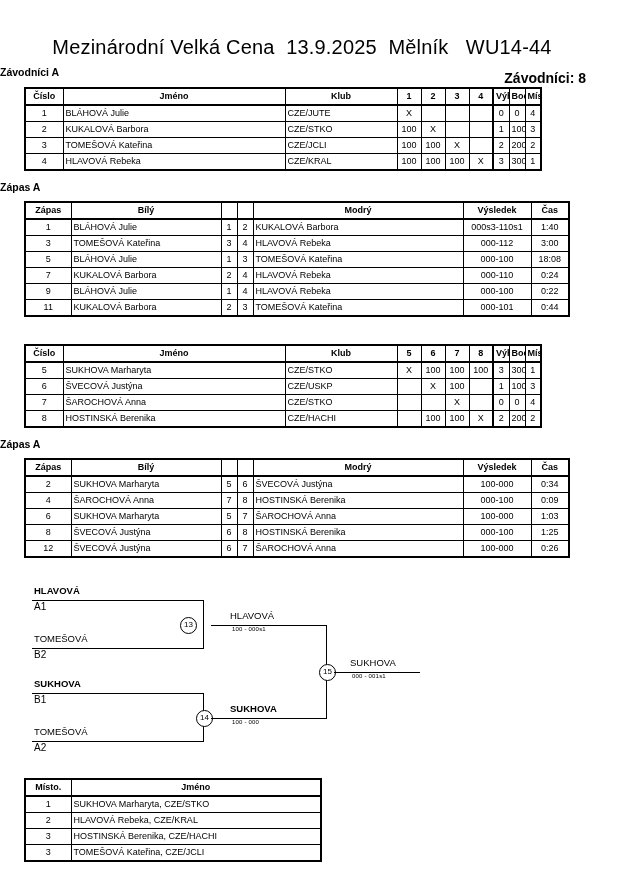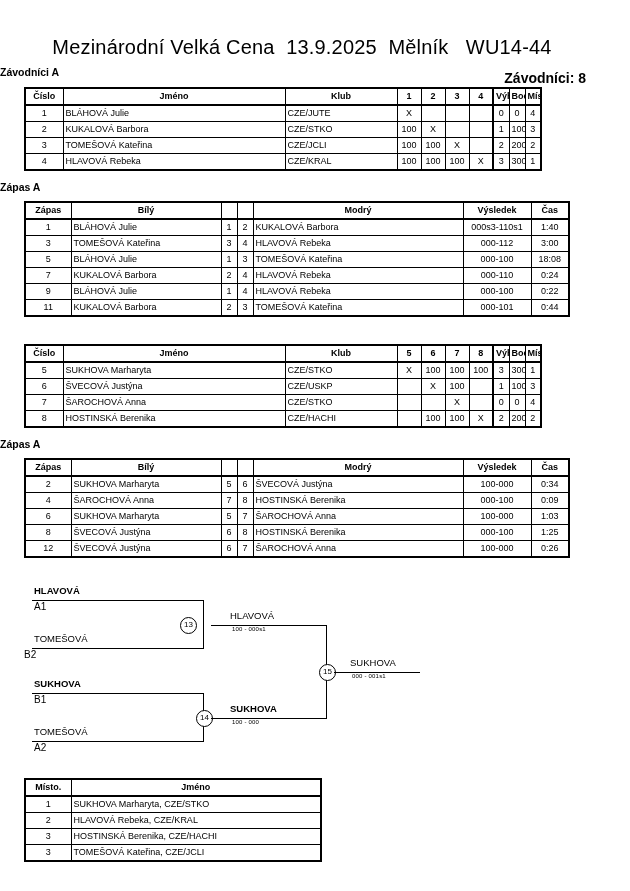--- a/index.html
+++ b/index.html
@@ -375,21 +375,21 @@
   </table>
 
   <div class="bracket">
 
     <div class="bk-name bk-bold" style="left:34px;top:7px;">HLAVOVÁ</div>
     <div class="hline" style="left:32px;top:22px;width:172px;"></div>
     <div class="bk-seed" style="left:34px;top:23px;">A1</div>
 
     <div class="bk-name" style="left:34px;top:55px;">TOMEŠOVÁ</div>
     <div class="hline" style="left:32px;top:70px;width:172px;"></div>
-    <div class="bk-seed" style="left:24px;top:71px;text-align:right;">B2</div>
+    <div class="bk-seed" style="left:34px;top:71px;text-align:right;">B2</div>
 
     <div class="vline" style="left:203px;top:22px;height:48px;"></div>
     <div class="circ" style="left:180px;top:39px;">13</div>
     <div class="bk-name" style="left:230px;top:32px;">HLAVOVÁ</div>
     <div class="hline" style="left:211px;top:47px;width:116px;"></div>
     <div class="bk-score" style="left:232px;top:48px;">100 - 000s1</div>
 
     <div class="bk-name bk-bold" style="left:34px;top:100px;">SUKHOVA</div>
     <div class="hline" style="left:32px;top:115px;width:172px;"></div>
     <div class="bk-seed" style="left:34px;top:116px;">B1</div>

